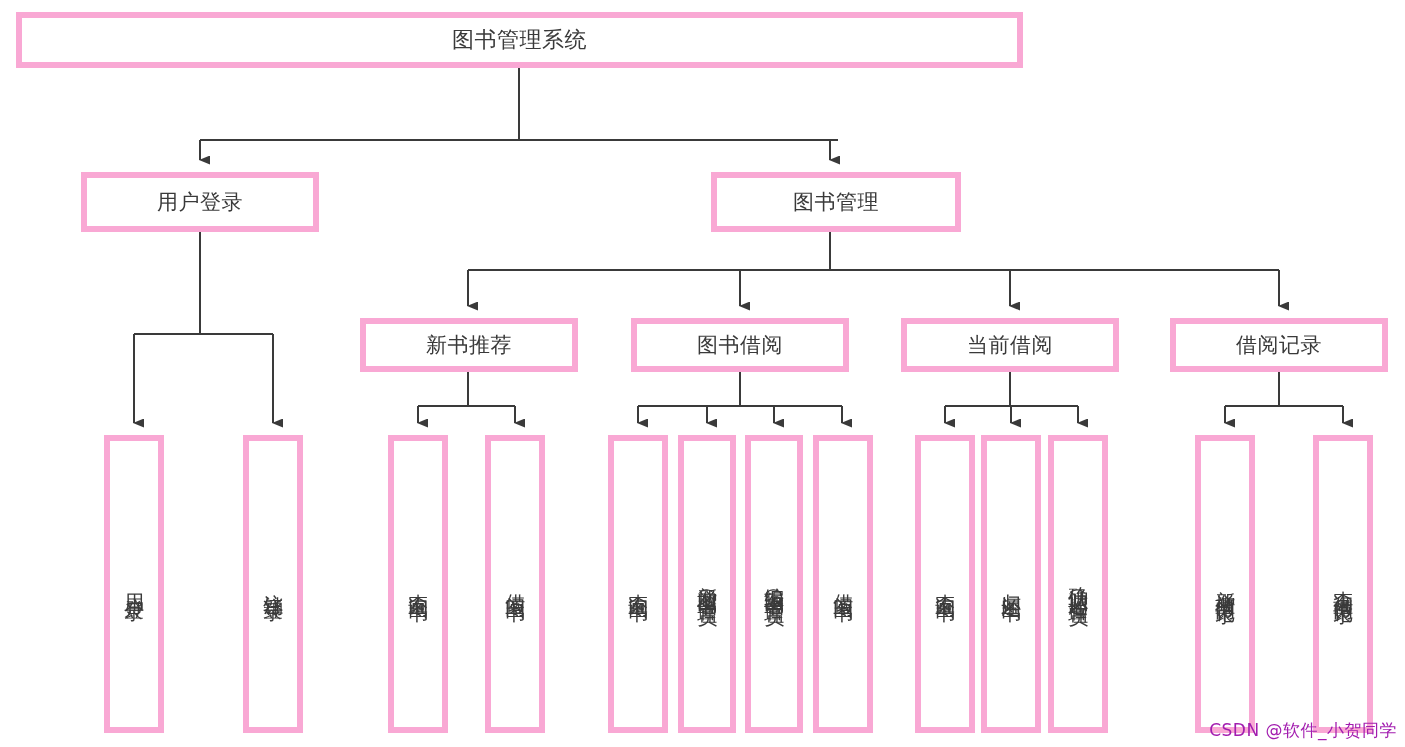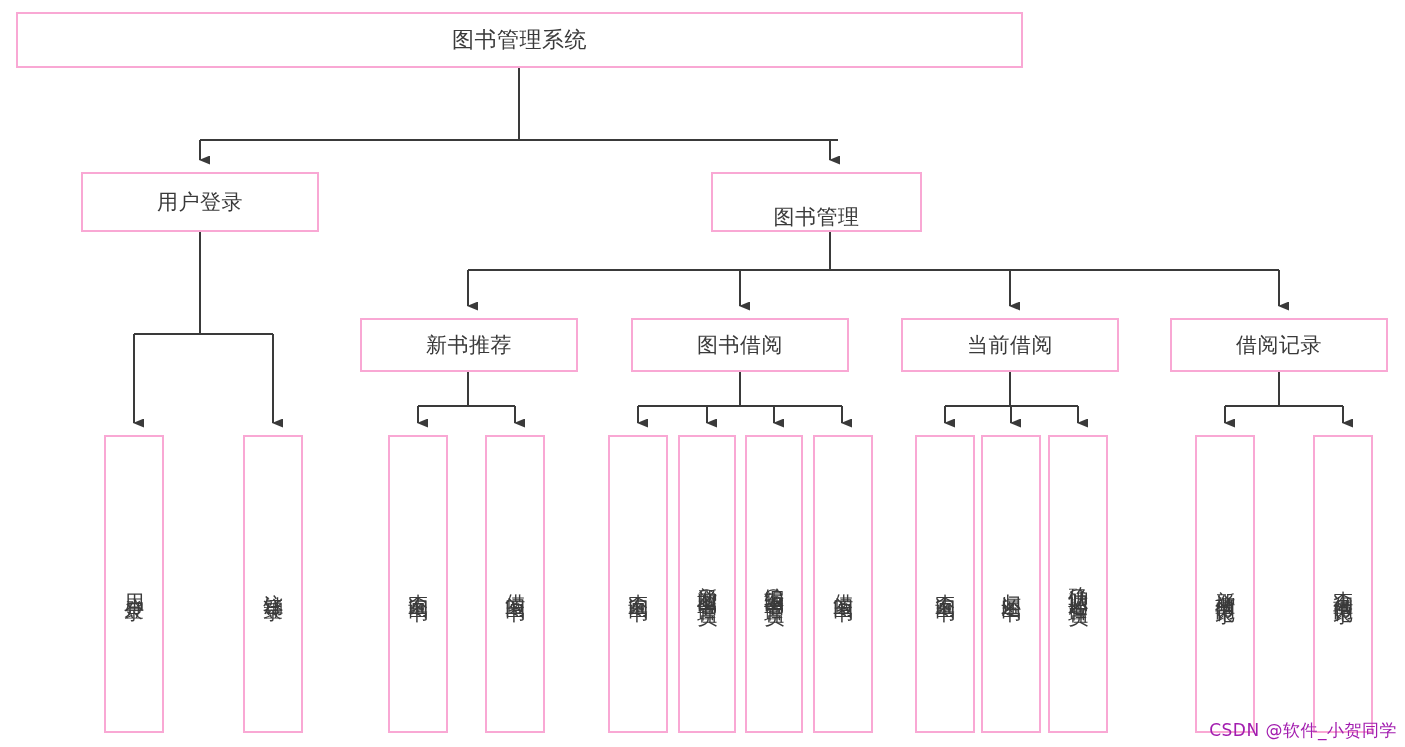--- a/index.html
+++ b/index.html
@@ -21,21 +21,21 @@
     position: absolute;
     left: 0;
     top: 0;
     width: 1405px;
     height: 747px;
   }
   .node {
     position: absolute;
     box-sizing: border-box;
     background: #ffffff;
-    border: 2px solid #f9a8d4;
+    border: 6px solid #f9a8d4;
     display: flex;
     align-items: center;
     justify-content: center;
     z-index: 3;
   }
   .node-label {
     color: #3a3a3a;
     font-size: 21px;
     line-height: 1.18;
     letter-spacing: 0.5px;
@@ -118,21 +118,21 @@
     </g>
   </svg>
 
   <div class="node root" style="left:16px; top:12px; width:1007px; height:56px;">
     <span class="node-label">图书管理系统</span>
   </div>
 
   <div class="node" style="left:81px; top:172px; width:238px; height:60px;">
     <span class="node-label">用户登录</span>
   </div>
-  <div class="node" style="left:711px; top:172px; width:211px; height:60px;align-items:flex-end;">
+  <div class="node" style="left:711px; top:172px; width:250px; height:60px;">
     <span class="node-label">图书管理</span>
   </div>
 
   <div class="node" style="left:631px; top:318px; width:218px; height:54px;">
     <span class="node-label">图书借阅</span>
   </div>
   <div class="node" style="left:360px; top:318px; width:218px; height:54px;">
     <span class="node-label">新书推荐</span>
   </div>
   <div class="node" style="left:1170px; top:318px; width:218px; height:54px;">

